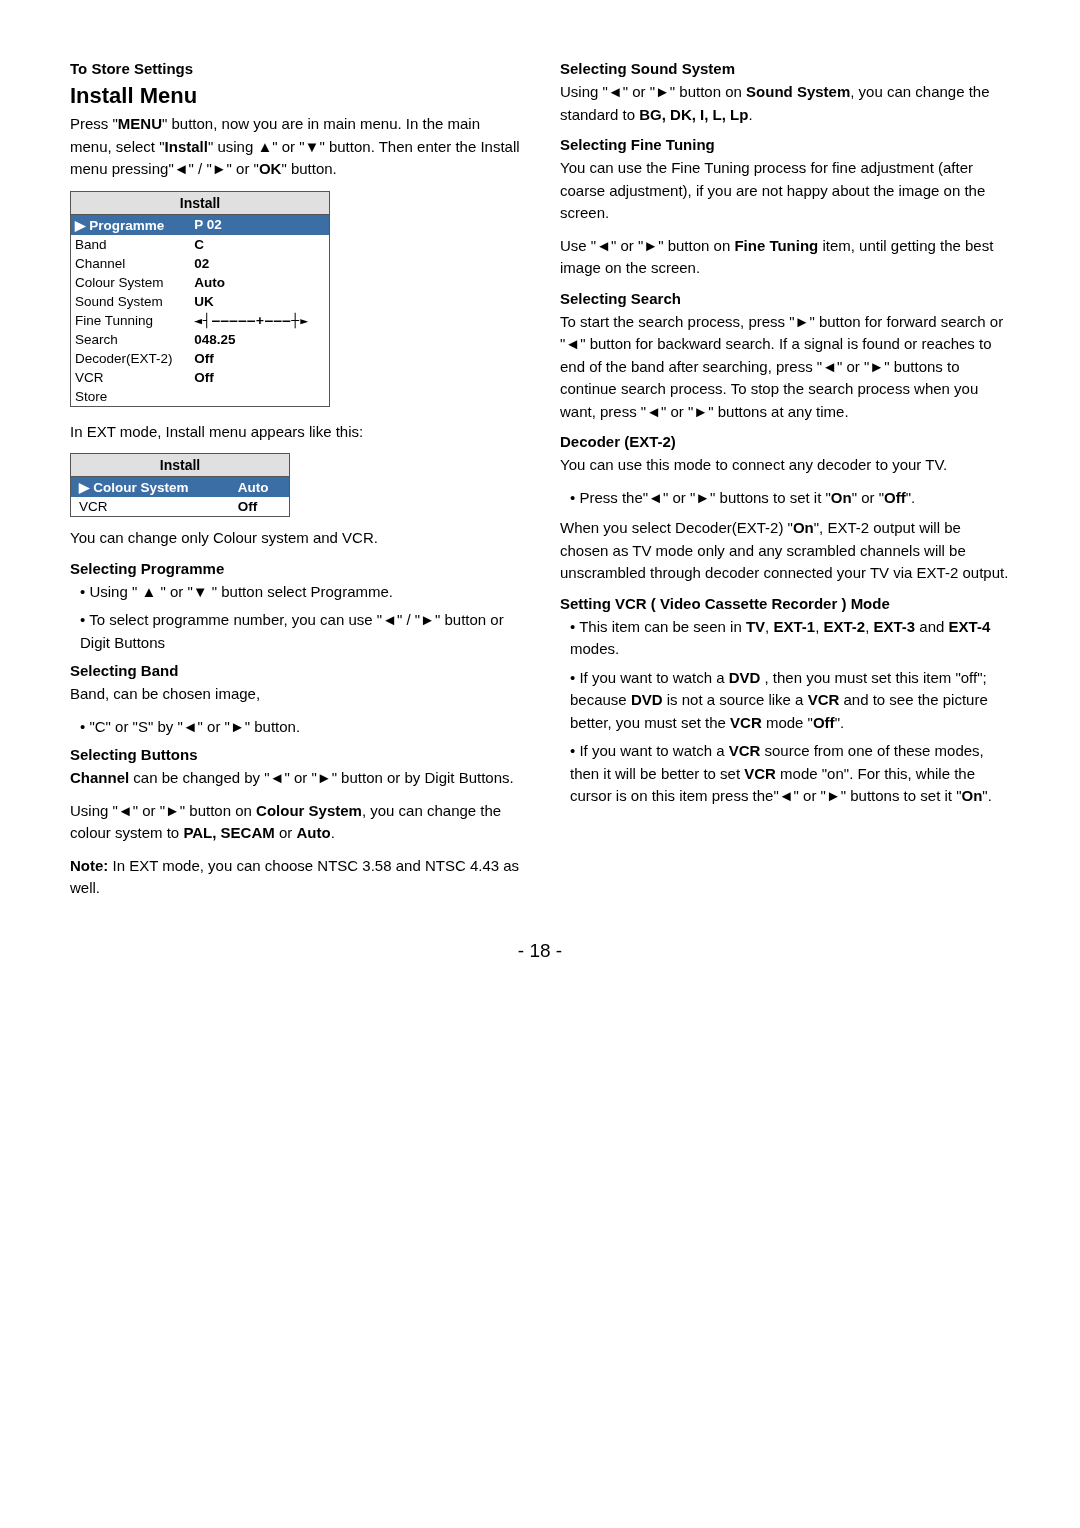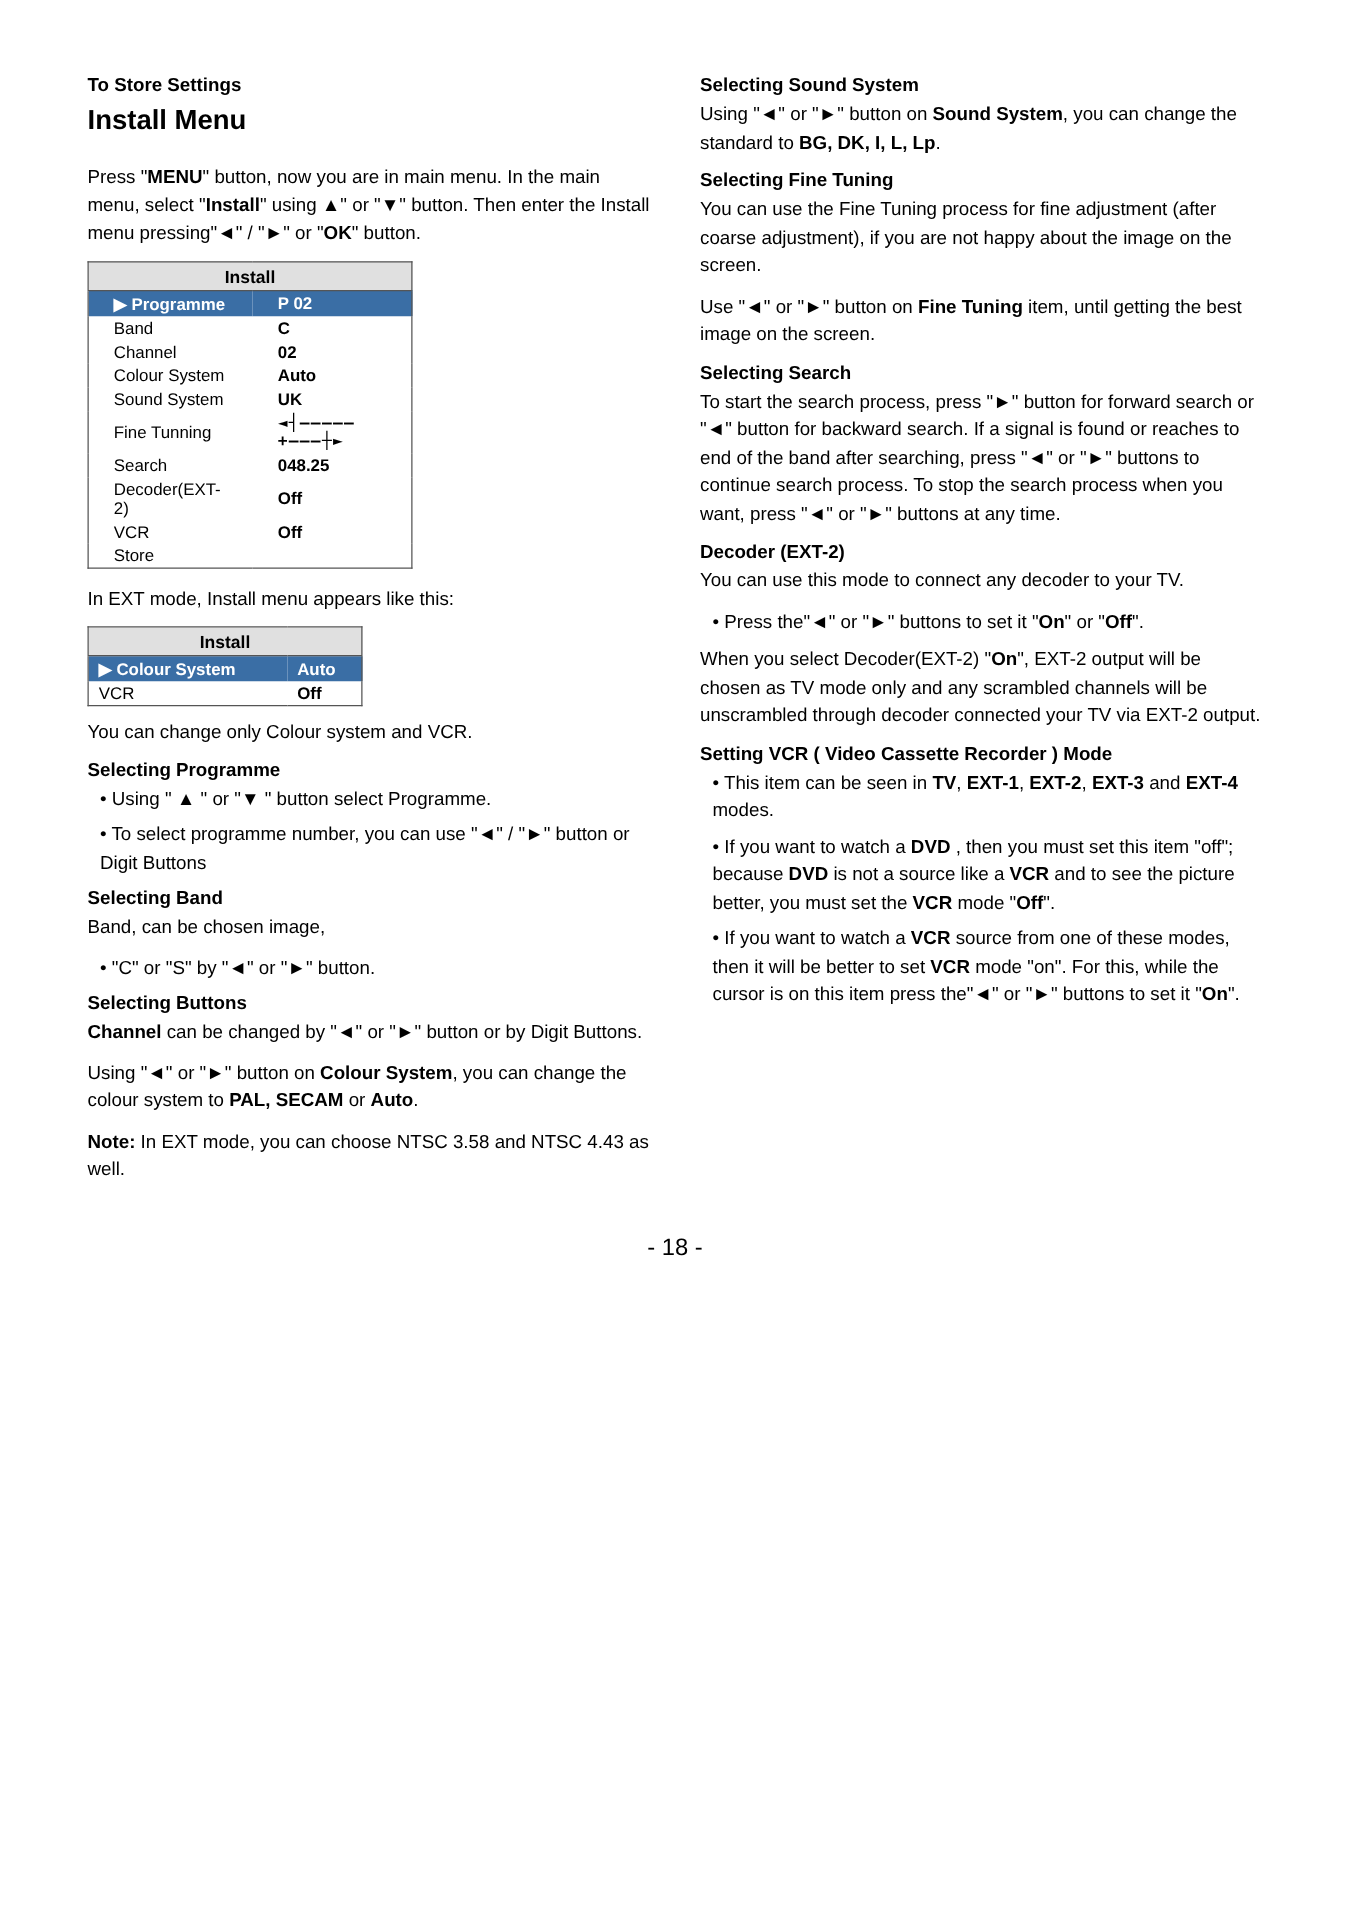--- a/index.html
+++ b/index.html
@@ -36,39 +36,39 @@
       font-size: 15px;
       margin-bottom: 4px;
     }
     p {
       margin-bottom: 10px;
       line-height: 1.5;
     }
     .install-menu-title {
       font-size: 22px;
       font-weight: bold;
-      margin-bottom: 22px;
+      margin-bottom: 4px;
     }
     .menu-table {
       border-collapse: collapse;
       width: 260px;
       margin: 10px 0 14px 0;
       border: 1px solid #555;
     }
     .menu-table th {
       background: #e0e0e0;
       text-align: center;
       font-weight: bold;
       font-size: 14px;
       padding: 3px 8px;
       border-bottom: 1px solid #555;
     }
     .menu-table td {
       font-size: 13.5px;
-      padding: 2px 20px;
+      padding: 2px 4px;
       border: none;
     }
     .menu-table tr.selected-row td {
       background: #3a6ea5;
       color: #ffffff;
       font-weight: bold;
     }
     .menu-table tr.selected-row td:first-child::before {
       content: '▶ ';
     }

